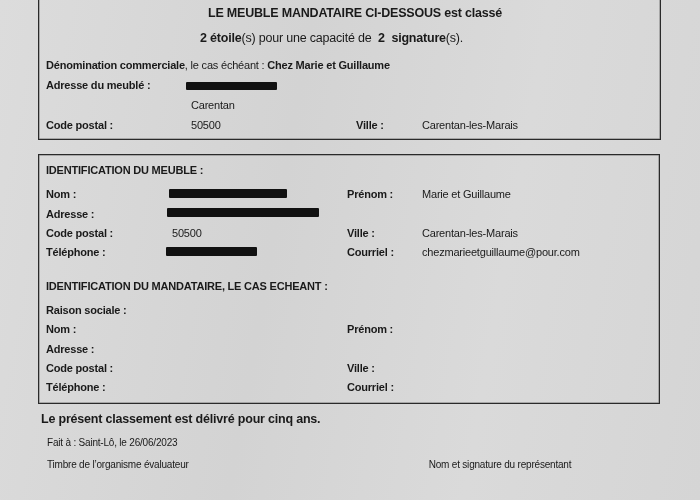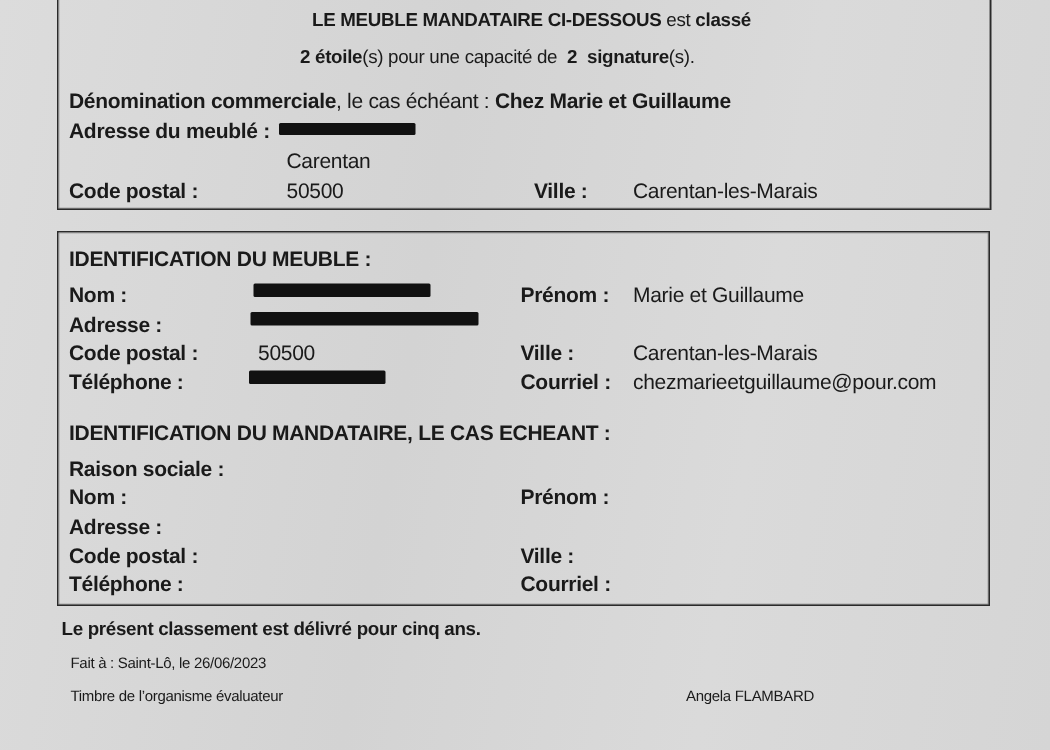--- a/index.html
+++ b/index.html
@@ -3,33 +3,33 @@
 <meta charset="utf-8">
 <style>
   html, body { margin:0; padding:0; }
   body {
     width:700px; height:500px; overflow:hidden; position:relative;
     background:#d9d9d9;
     background-image: linear-gradient(100deg, #dcdcdc 0%, #d3d3d3 40%, #dadada 70%, #d5d5d5 100%);
     font-family: "Liberation Sans", sans-serif;
     color:#1a1a1a;
   }
-  .t { position:absolute; white-space:nowrap; font-size:14px; letter-spacing:-0.2px; }
+  .t { position:absolute; white-space:nowrap; font-size:11px; letter-spacing:-0.2px; }
   .b { font-weight:bold; }
   .box { position:absolute; border:1.5px solid #2a2a2a; box-shadow: 0 0 0 0.5px #777 inset; }
   .redact { position:absolute; background:#111; border-radius:1px; }
   .center { text-align:center; }
 </style>
 </head>
 <body>
 
 <div class="box" style="left:38px; top:-4px; width:621px; height:142px;"></div>
 
 <div class="t b" style="left:208px; top:6px; font-size:12.5px;">
-  <span>LE MEUBLE MANDATAIRE CI-DESSOUS</span><span style="font-weight:normal"> est </span><span>classé</span>
+  <span>LE MEUBLE MANDATAIRE CI-DESSOUS</span><span style="font-weight:bold"> est </span><span>classé</span>
 </div>
 <div class="t" style="left:200px; top:31px; font-size:12.5px;">
   <b>2 étoile</b><span>(s)</span><span> pour une capacité de </span>&nbsp;<b>2</b>&nbsp;&nbsp;<b>signature</b><span>(s).</span>
 </div>
 
 <div class="t" style="left:46px; top:59px;">
   <b>Dénomination commerciale</b><span>, le cas échéant : </span><b>Chez Marie et Guillaume</b>
 </div>
 <div class="t b" style="left:46px; top:79px;">Adresse du meublé :</div>
 <div class="redact" style="left:186px; top:82px; width:91px; height:8px;"></div>
@@ -69,14 +69,14 @@
 <div class="t b" style="left:46px; top:362px;">Code postal :</div>
 <div class="t b" style="left:347px; top:362px;">Ville :</div>
 <div class="t b" style="left:46px; top:381px;">Téléphone :</div>
 <div class="t b" style="left:347px; top:381px;">Courriel :</div>
 
 <div class="t b" style="left:41px; top:412px; font-size:12.5px;">Le présent classement est délivré pour cinq ans.</div>
 <div class="t" style="left:47px; top:437px; font-size:10px;">Fait à :  Saint-Lô, le 26/06/2023</div>
 <div class="t" style="left:47px; top:459px; font-size:10px;">Timbre de l’organisme évaluateur</div>
 
 <div class="t center" style="left:400px; top:458px; width:200px; font-size:10px; line-height:13.5px;">
-  <div>Angela FLAMBARD</div>
+  <div>Nom et signature du représentant</div>
 </div>
 
 </body></html>

